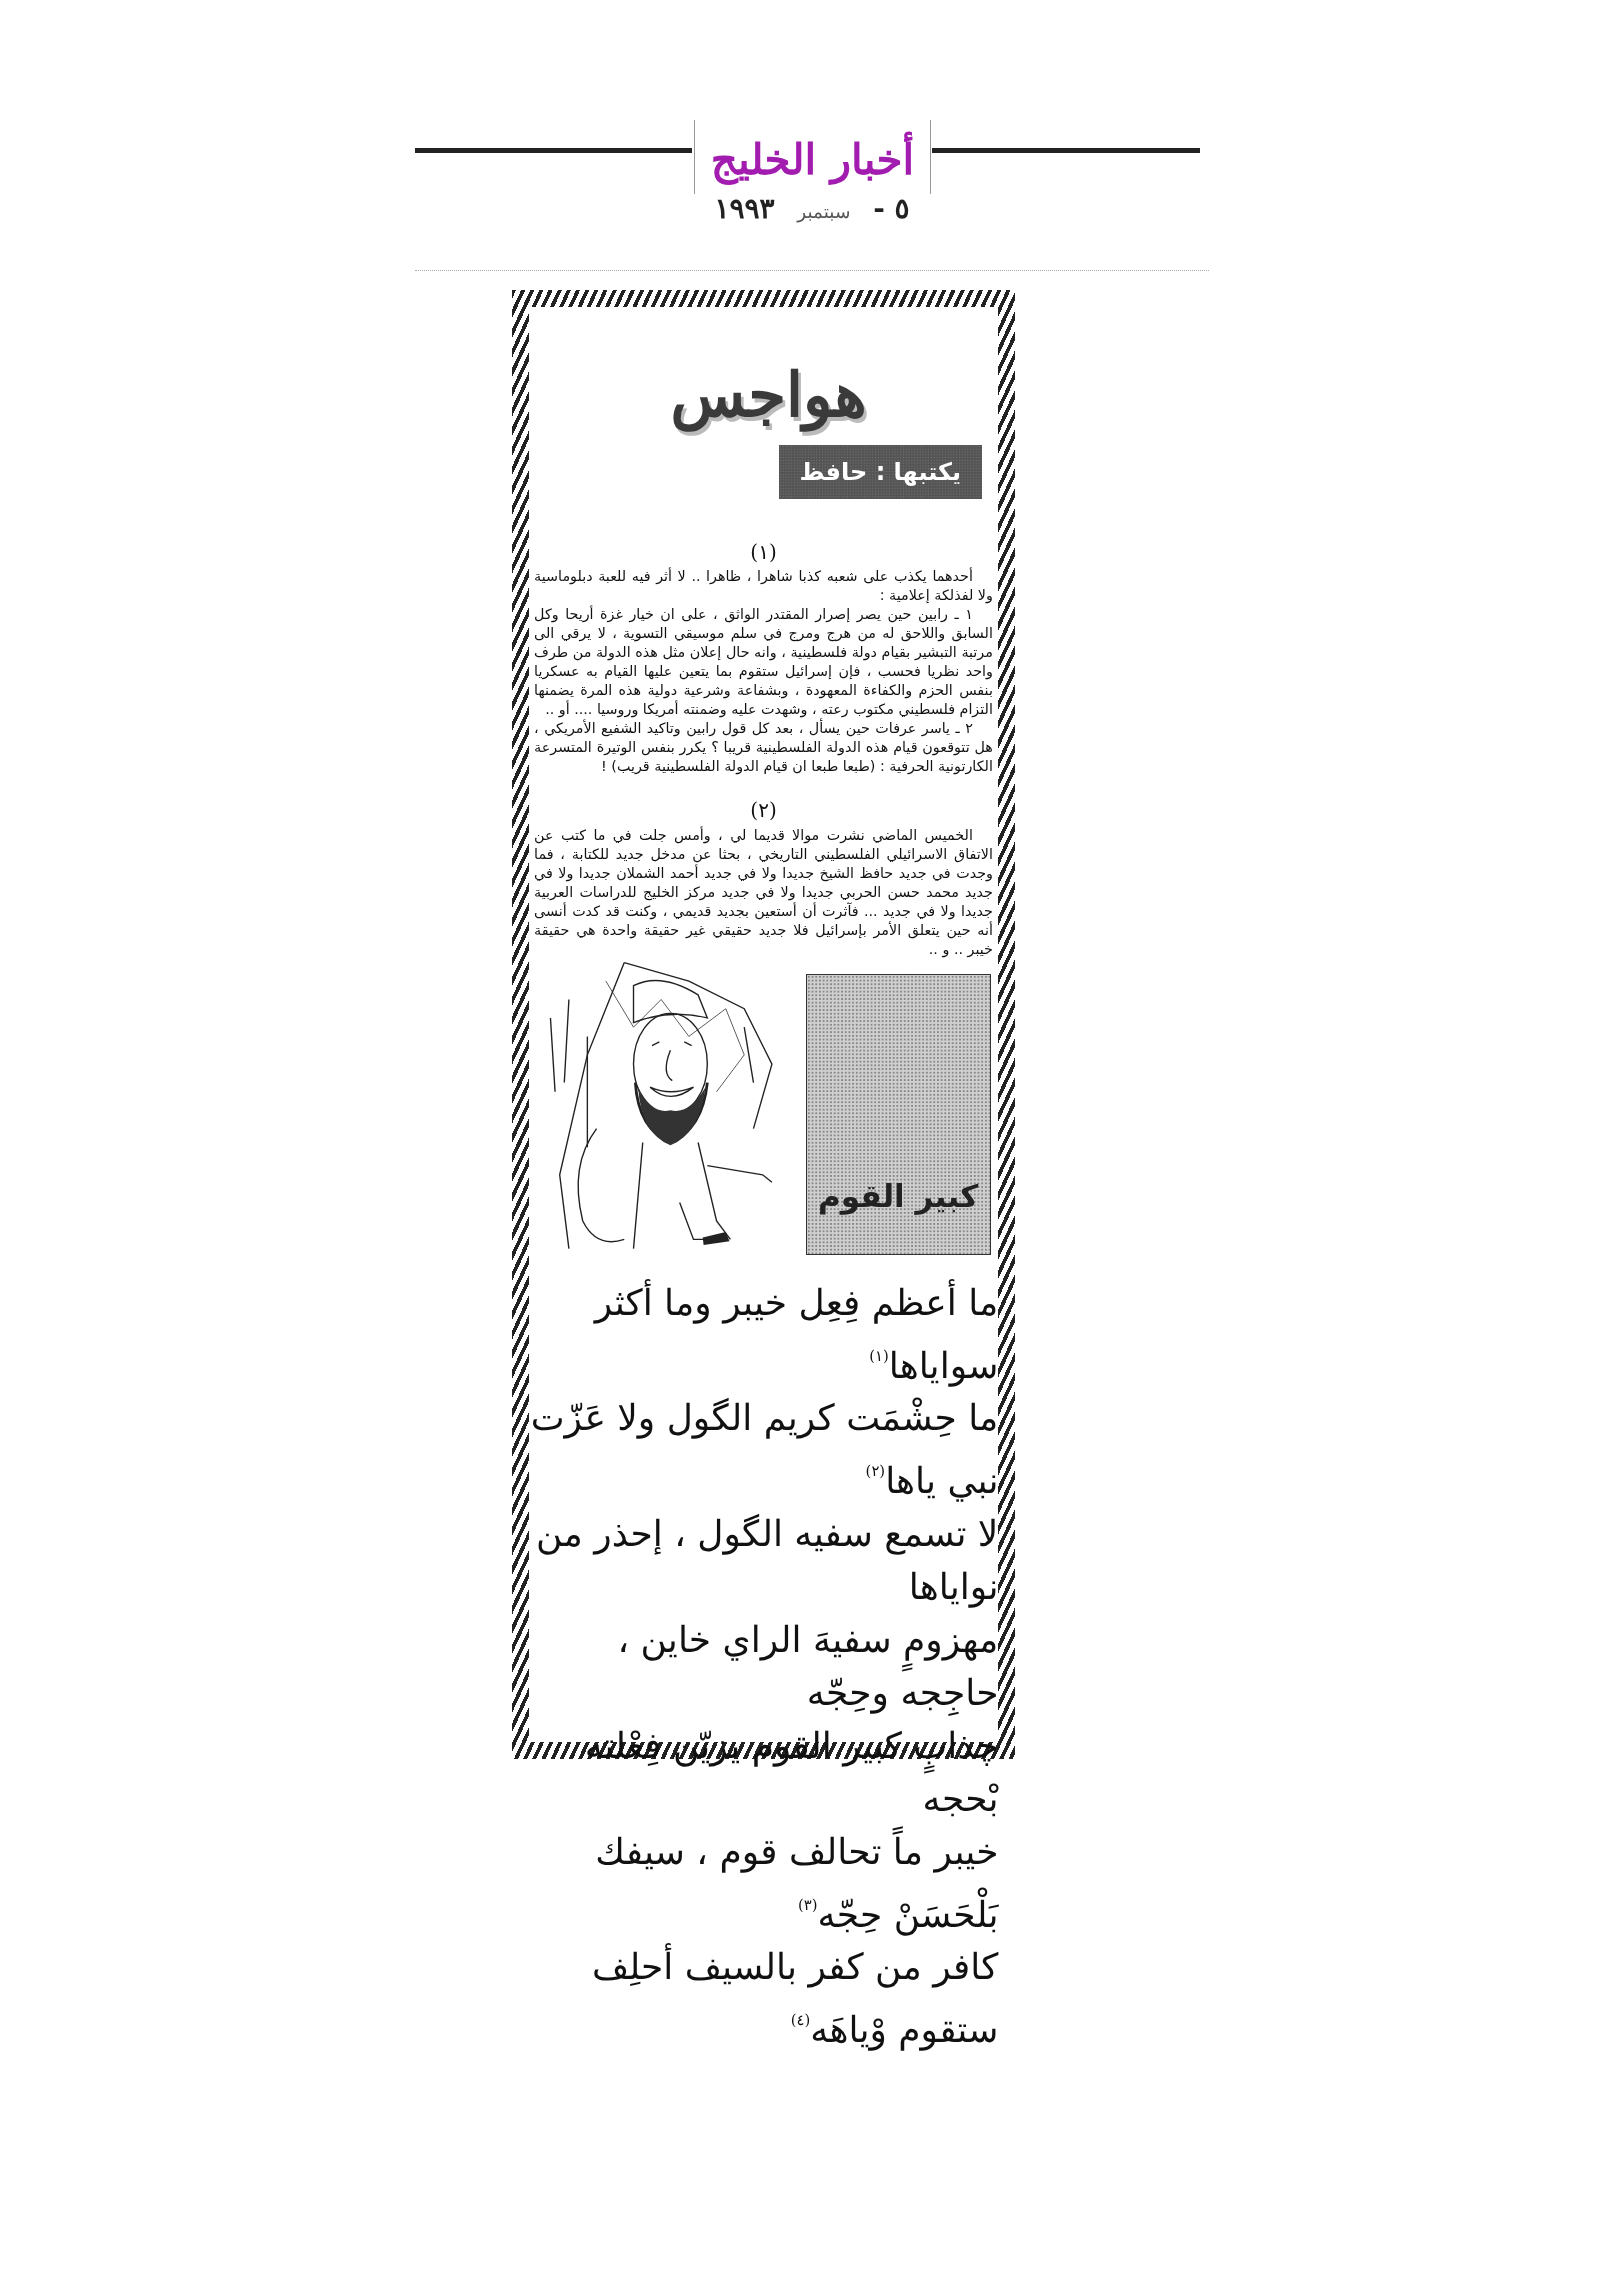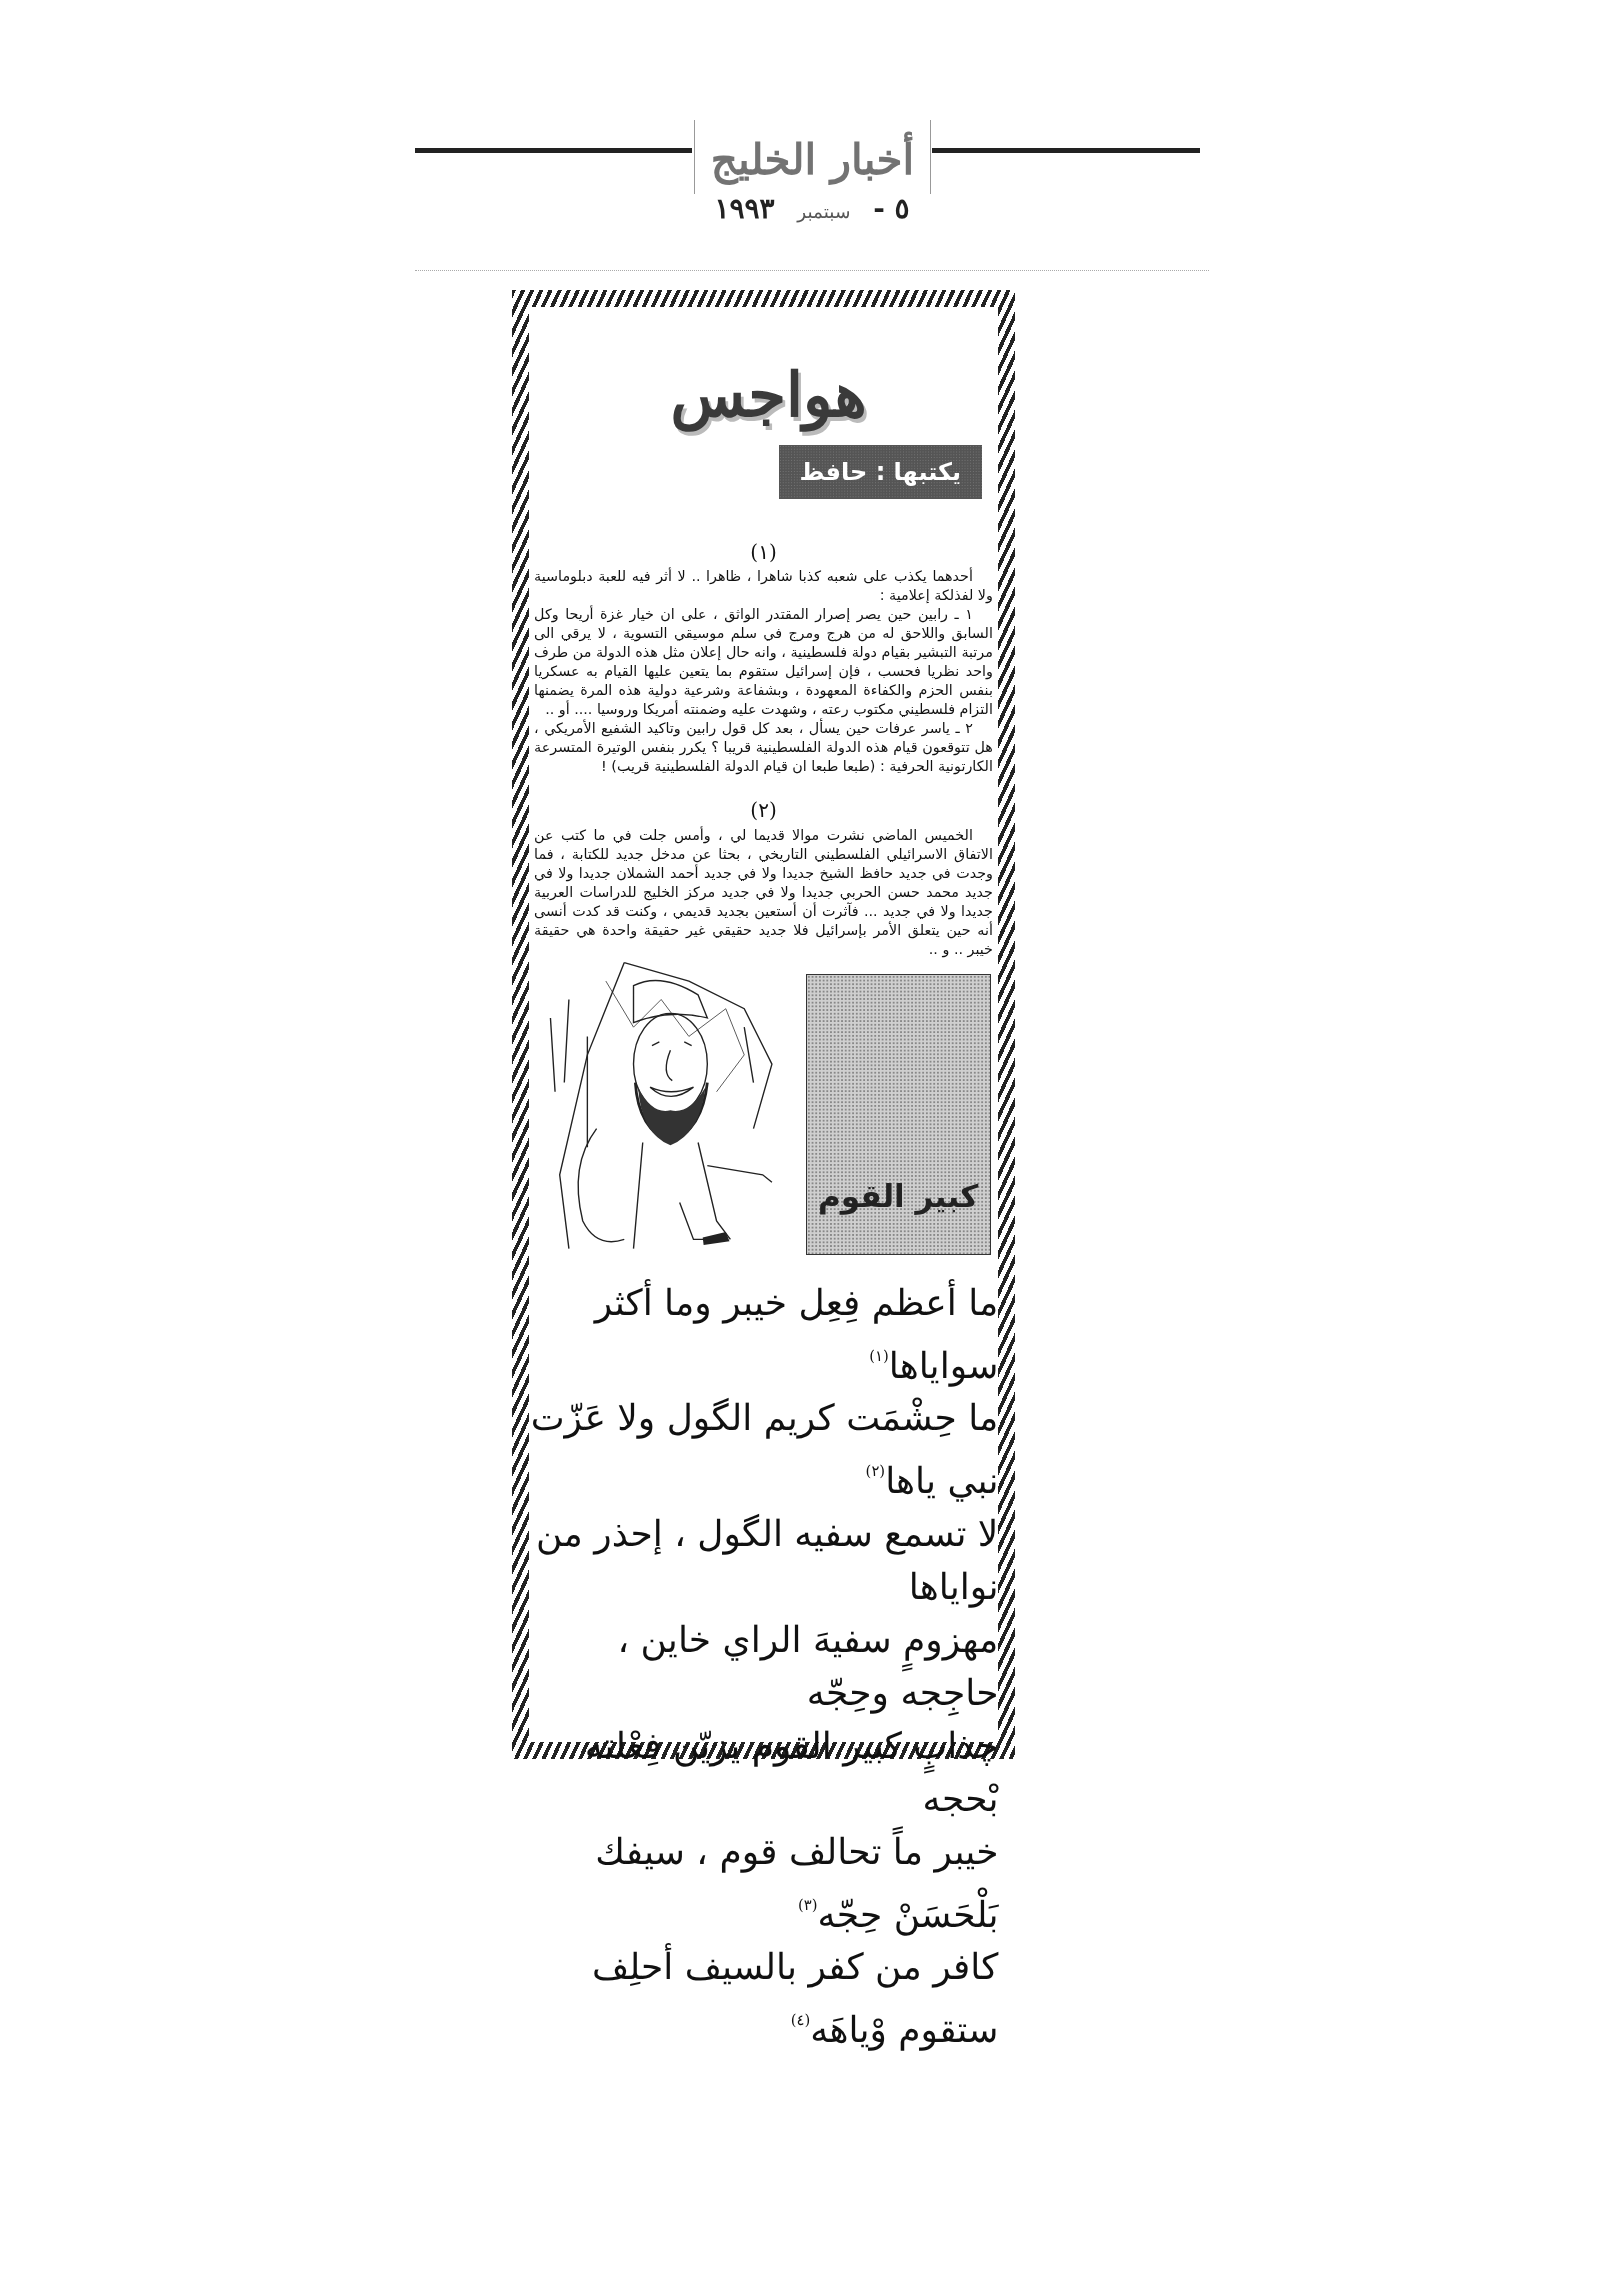--- a/index.html
+++ b/index.html
@@ -2,21 +2,21 @@
 <html style="font-size:14.8px"><head>
 <meta charset="utf-8">
 <style>
   html,body{margin:0;padding:0;background:#fff;}
   body{width:1619px;height:2289px;position:relative;overflow:hidden;font-family:"DejaVu Sans",sans-serif;color:#111;}
   
   .rule{position:absolute;height:4.6px;background:#222;top:148px;}
   .rule.l{left:415px;width:277px;}
   .rule.r{left:932px;width:268px;}
   .vline{position:absolute;top:120px;width:0.9px;height:74px;background:#999;}
-  .masthead{position:absolute;left:697px;top:127px;width:231px;height:65px;text-align:center;direction:rtl;font-family:"DejaVu Serif",serif;font-size:42px;font-weight:bold;letter-spacing:-1.8px;color:#737373;line-height:65px;}
+  .masthead{position:absolute;left:697px;top:127px;width:231px;height:65px;text-align:center;direction:rtl;font-family:"DejaVu Serif",serif;font-size:42px;font-weight:bold;letter-spacing:-1.8px;color:#a21caf;line-height:65px;}
   .date{position:absolute;left:701px;top:192px;width:222px;text-align:center;direction:rtl;font-family:"DejaVu Serif",serif;font-size:28px;font-weight:bold;color:#222;}
   .date .month{font-size:18.5px;font-weight:normal;color:#555;margin:0 13px;}
   .dotted{position:absolute;left:415px;top:270px;width:794px;height:0;border-top:0.9px dotted #aaa;}
   
   .frame{position:absolute;left:512px;top:290px;width:503px;height:1469px;box-sizing:border-box;
     background:repeating-linear-gradient(115deg,#222 0 3.7px,#fff 3.7px 8.3px);}
   .frame-inner{position:absolute;left:16.6px;top:16.6px;right:16.6px;bottom:16.6px;background:#fff;}
   .col-title{position:absolute;left:18.5px;top:37px;width:443px;height:102px;text-align:center;direction:rtl;
     font-family:"DejaVu Serif",serif;font-size:61px;font-weight:bold;color:#3a3a3a;line-height:102px;letter-spacing:5.5px;
     text-shadow:2.8px 3.7px 0 #bbb;}

